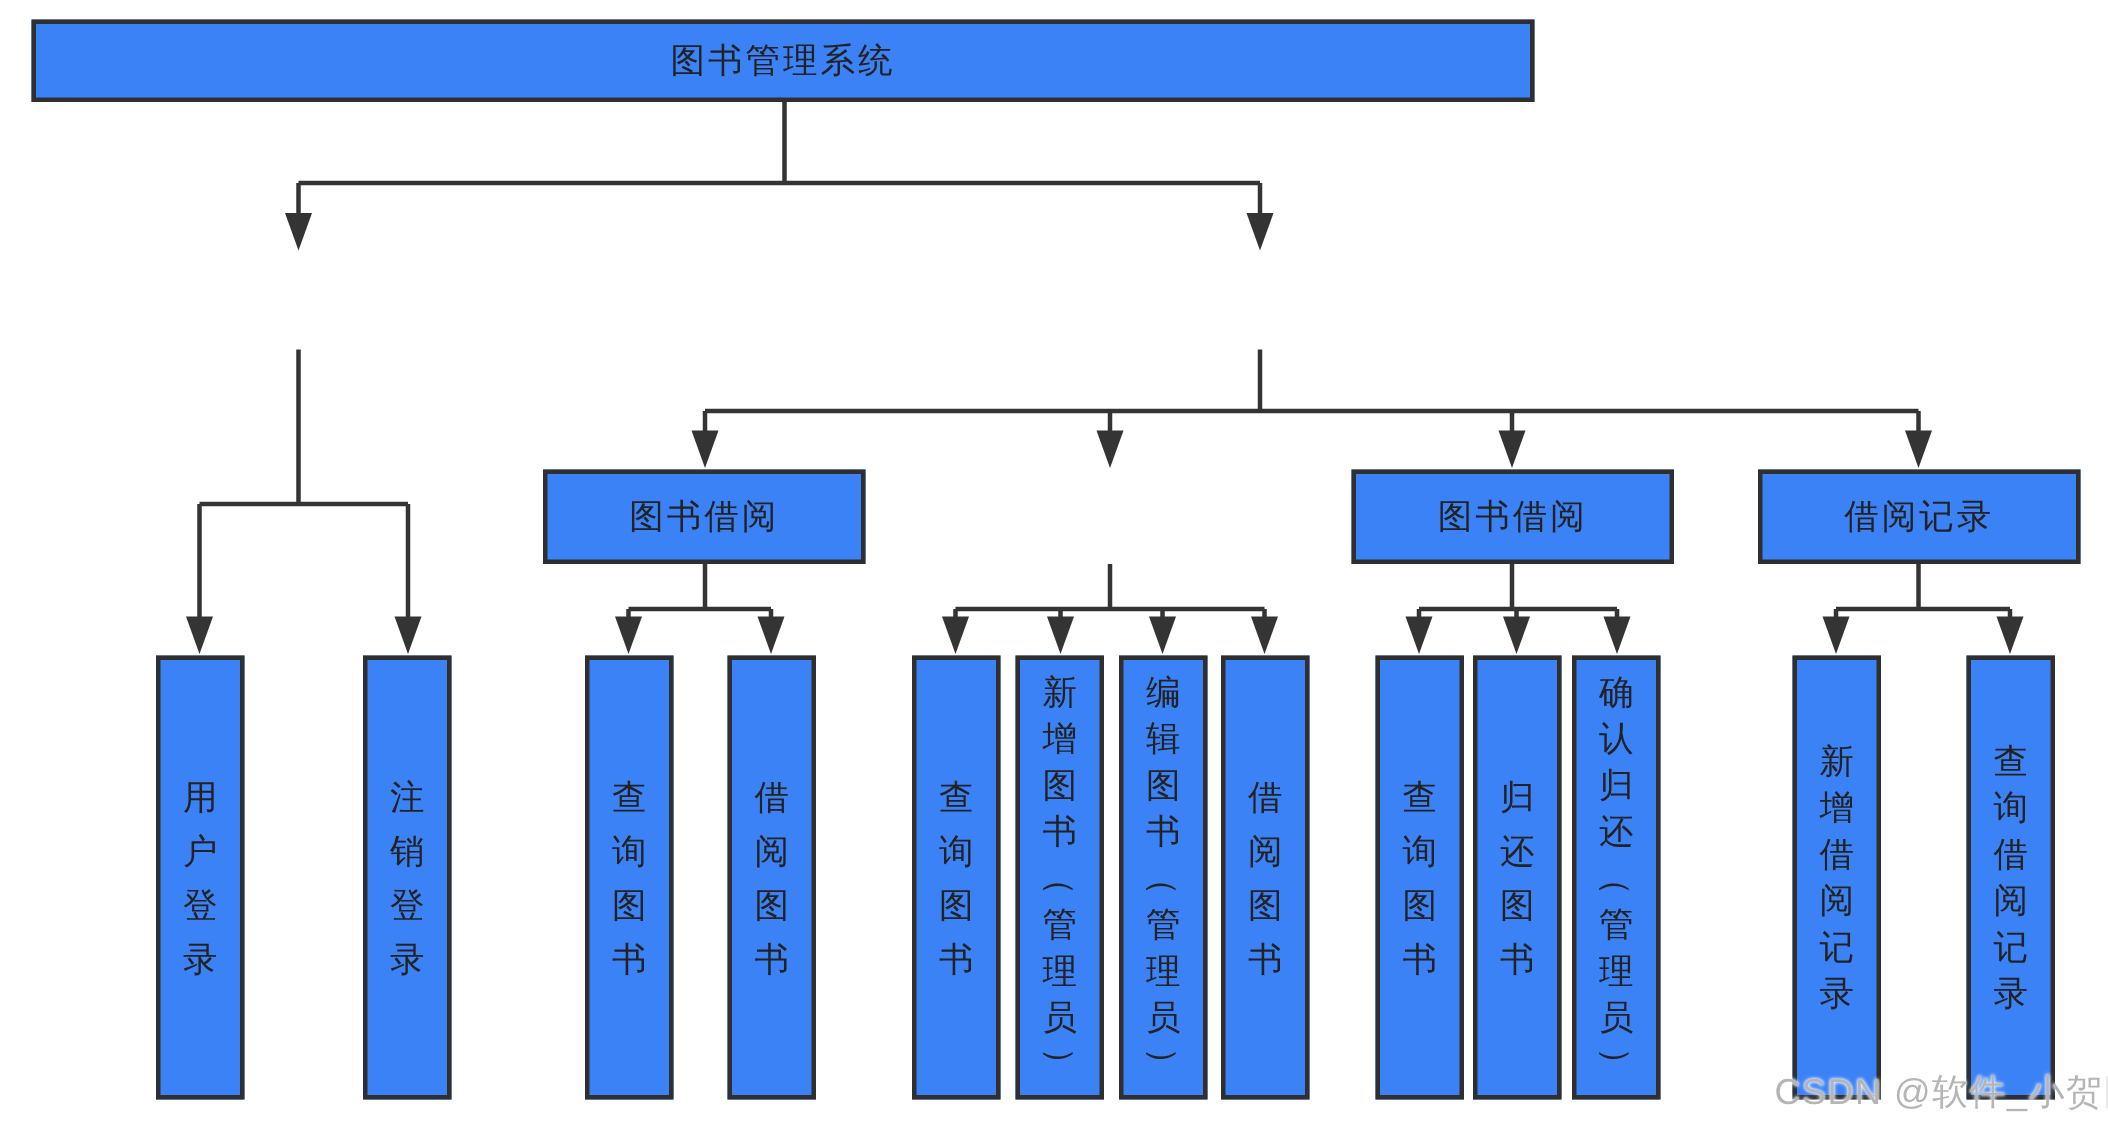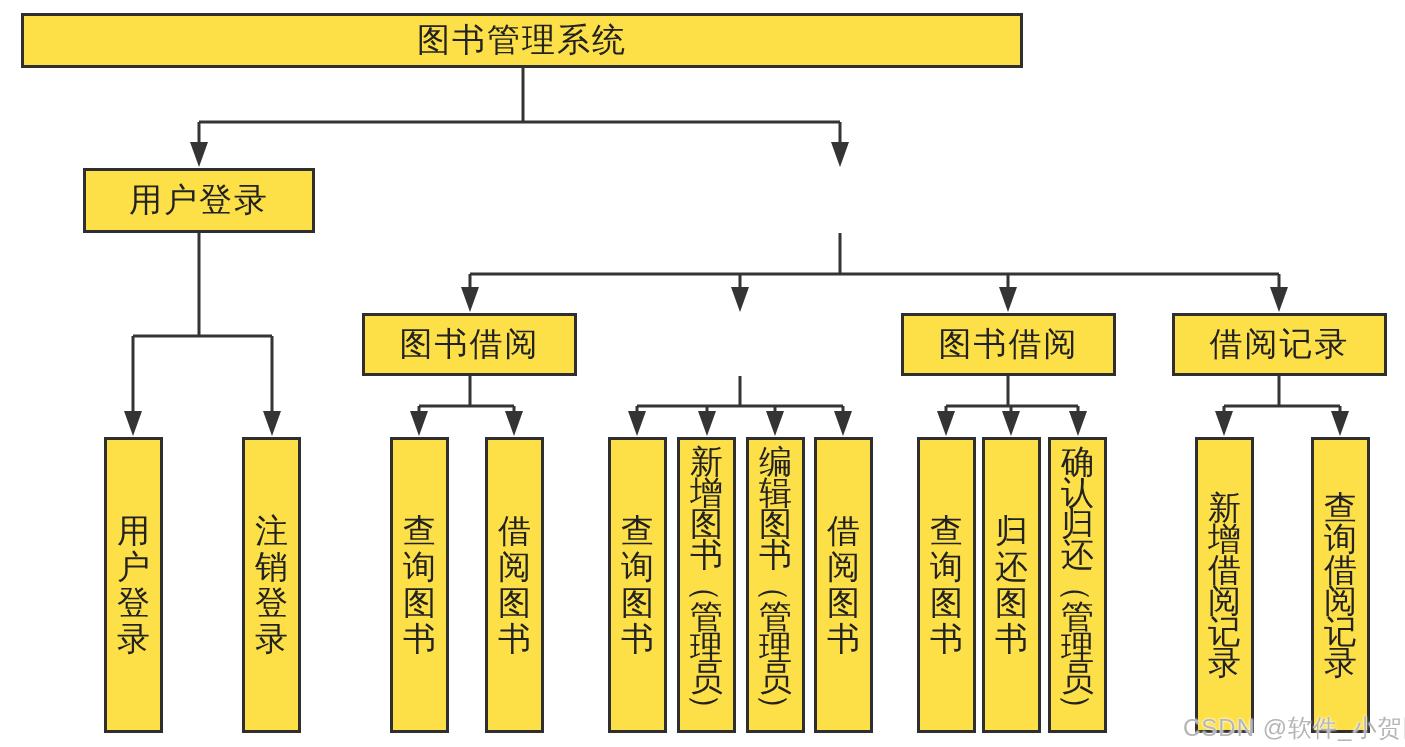--- a/index.html
+++ b/index.html
@@ -18,27 +18,27 @@
   }
   #connectors {
     position: absolute;
     left: 0;
     top: 0;
     z-index: 1;
   }
   .node {
     position: absolute;
     box-sizing: border-box;
-    background: #fde047;
+    background: #3b82f6;
     border: 3px solid #2f2f2f;
     z-index: 2;
     display: flex;
     align-items: center;
     justify-content: center;
-    font-size: 33px;
+    font-size: 23px;
     color: #222222;
   }
   .h-node {
     letter-spacing: 2px;
   }
   .v-node {
     flex-direction: column;
   }
   .v-node .vchar {
     display: block;
@@ -102,21 +102,20 @@
       <polygon points="946,436 937,411 955,411"></polygon>
       <polygon points="1011,436 1002,411 1020,411"></polygon>
       <polygon points="1078,436 1069,411 1087,411"></polygon>
       <polygon points="1224,436 1215,411 1233,411"></polygon>
       <polygon points="1340,436 1331,411 1349,411"></polygon>
     </g>
   </svg>
 
   <div class="node h-node" style="left:21px; top:13px; width:1002px; height:55px;">图书管理系统</div>
 
-  <div class="node h-node" style="left:83px; top:168px; width:232px; height:65px;">用户登录</div>
 
   <div class="node h-node" style="left:362px; top:313px; width:215px; height:63px;">图书借阅</div>
   <div class="node h-node" style="left:901px; top:313px; width:215px; height:63px;">图书借阅</div>
   <div class="node h-node" style="left:1172px; top:313px; width:215px; height:63px;">借阅记录</div>
 
   <div class="node v-node loose" style="left:104px; top:437px; width:59px; height:296px;">
       <span class="vchar">用</span>
       <span class="vchar">户</span>
       <span class="vchar">登</span>
       <span class="vchar">录</span>

